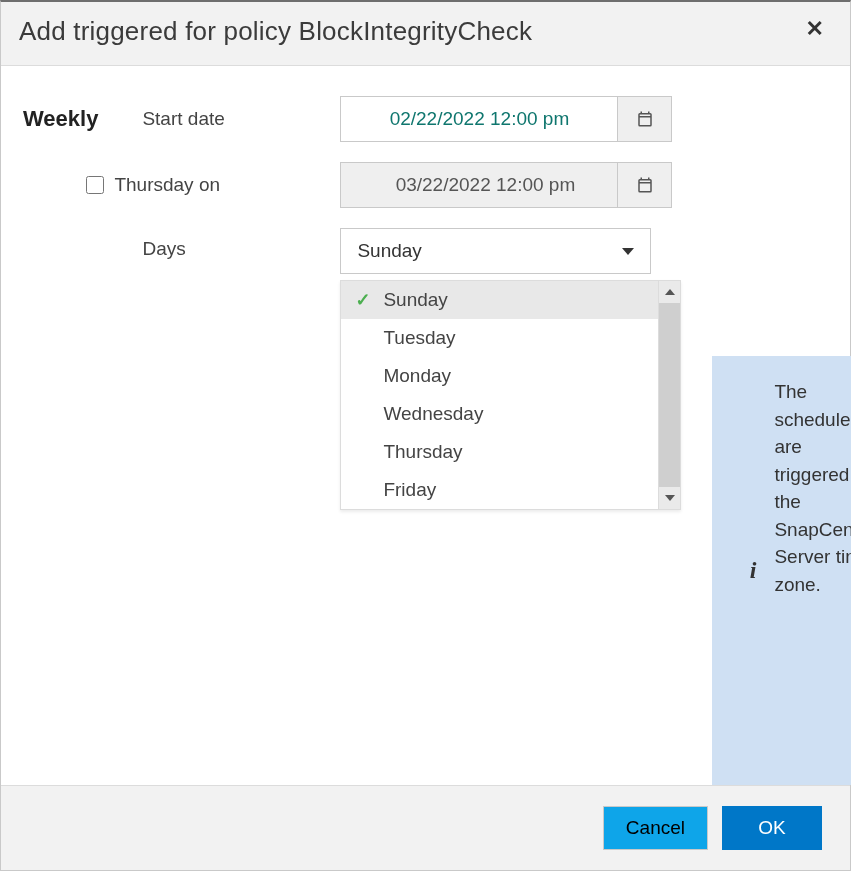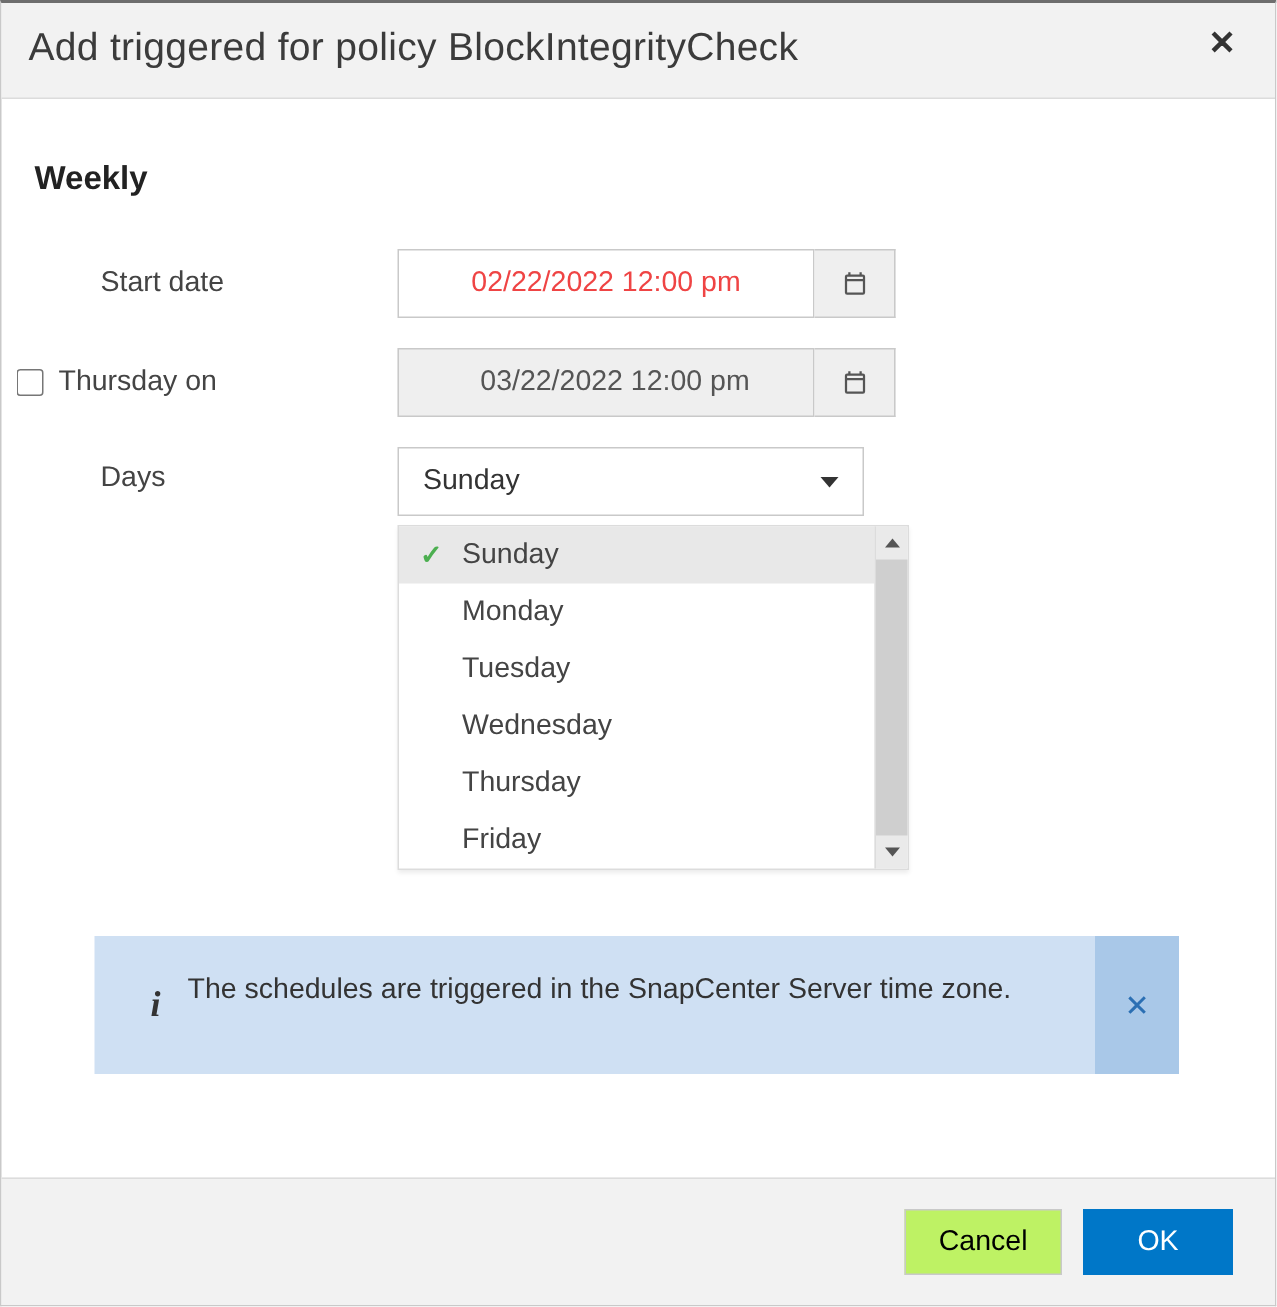--- a/index.html
+++ b/index.html
@@ -51,21 +51,21 @@
     font-size: 22px;
     font-weight: 700;
     cursor: pointer;
     padding: 2px 6px;
     line-height: 1;
   }
   .dialog-body {
     flex: 1;
     padding: 30px 34px 0 22px;
     display: flex;
-    flex-direction: column;
+    flex-direction: row;
   }
   .section-heading {
     font-size: 22px;
     font-weight: 600;
     margin: 10px 0 34px 0;
     color: #222;
   }
   .form-rows {
     padding-left: 16px;
   }
@@ -92,21 +92,21 @@
     align-items: stretch;
   }
   .text-input {
     width: 278px;
     height: 46px;
     border: 1px solid var(--border);
     font-size: 19px;
     font-family: inherit;
     padding: 0 16px;
     text-align: center;
-    color: #ef4444;
+    color: #0f766e;
     background: #fff;
   }
   .text-input:disabled {
     background: var(--bg-field-disabled);
     color: #555;
     padding-left: 28px;
   }
   .cal-btn {
     width: 54px;
     height: 46px;
@@ -248,21 +248,21 @@
     justify-content: flex-end;
     gap: 14px;
   }
   .btn {
     height: 44px;
     min-width: 100px;
     padding: 0 22px;
     font-size: 19px;
     font-family: inherit;
     border: 1px solid var(--border);
-    background: #bef264;
+    background: #0ea5e9;
     cursor: pointer;
   }
   .btn-primary {
     background: var(--btn-blue);
     border-color: var(--btn-blue);
     color: #fff;
   }
 </style>
 </head>
 <body>
@@ -322,25 +322,25 @@
             <span class="caret-down"></span>
           </div>
           <div class="dropdown">
             <div class="dd-list">
               <div class="dd-item selected">
                 <span class="dd-check">✓</span>
                 <span>Sunday</span>
               </div>
               <div class="dd-item">
                 <span class="dd-check"></span>
+                <span>Tuesday</span>
+              </div>
+              <div class="dd-item">
+                <span class="dd-check"></span>
                 <span>Monday</span>
-              </div>
-              <div class="dd-item">
-                <span class="dd-check"></span>
-                <span>Tuesday</span>
               </div>
               <div class="dd-item">
                 <span class="dd-check"></span>
                 <span>Wednesday</span>
               </div>
               <div class="dd-item">
                 <span class="dd-check"></span>
                 <span>Thursday</span>
               </div>
               <div class="dd-item">

